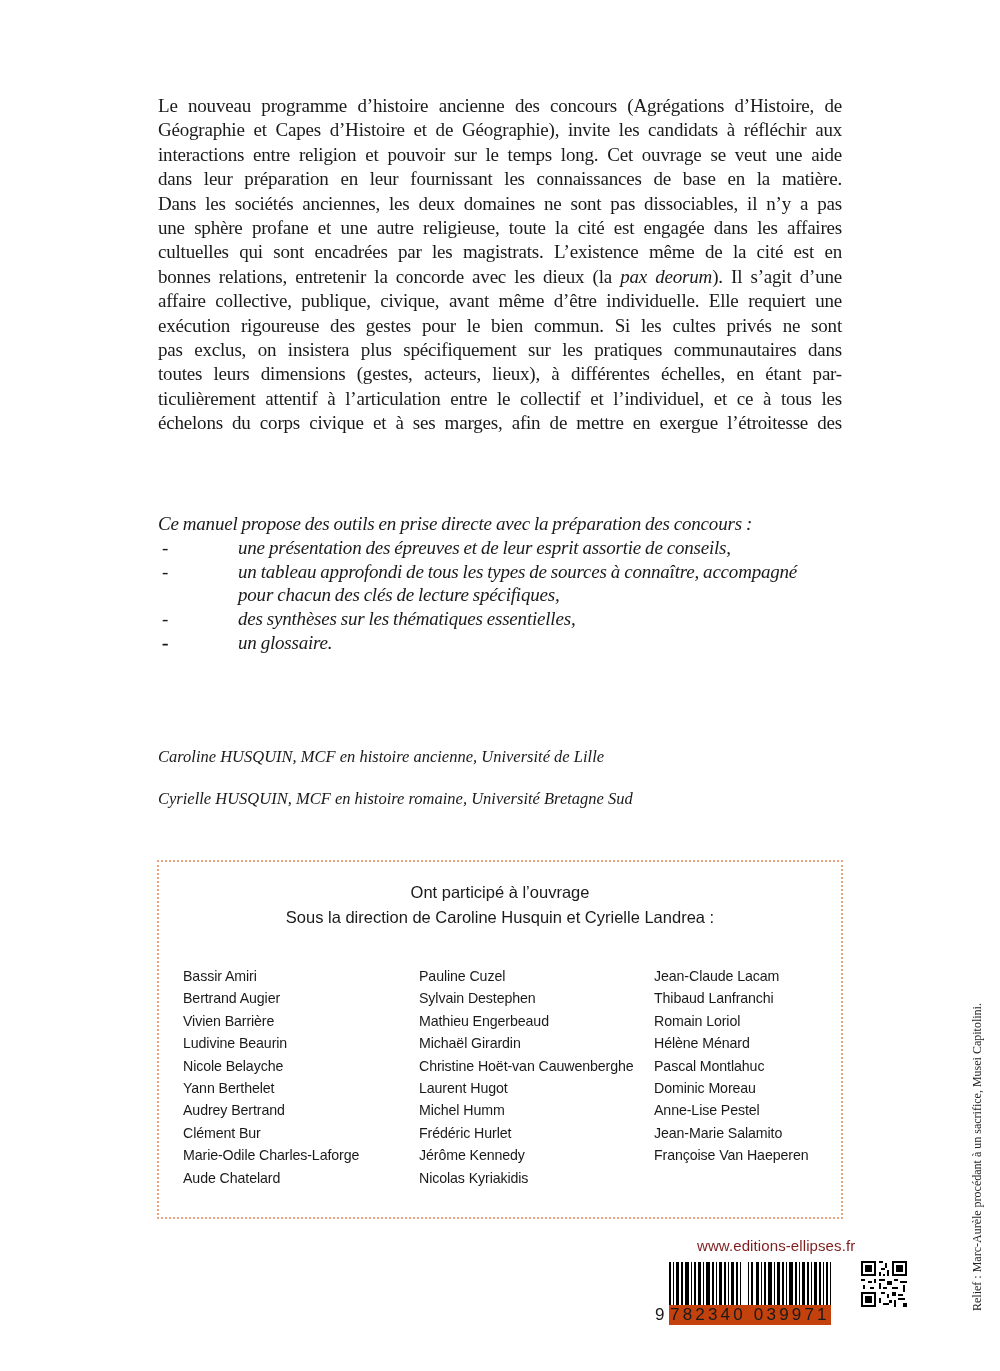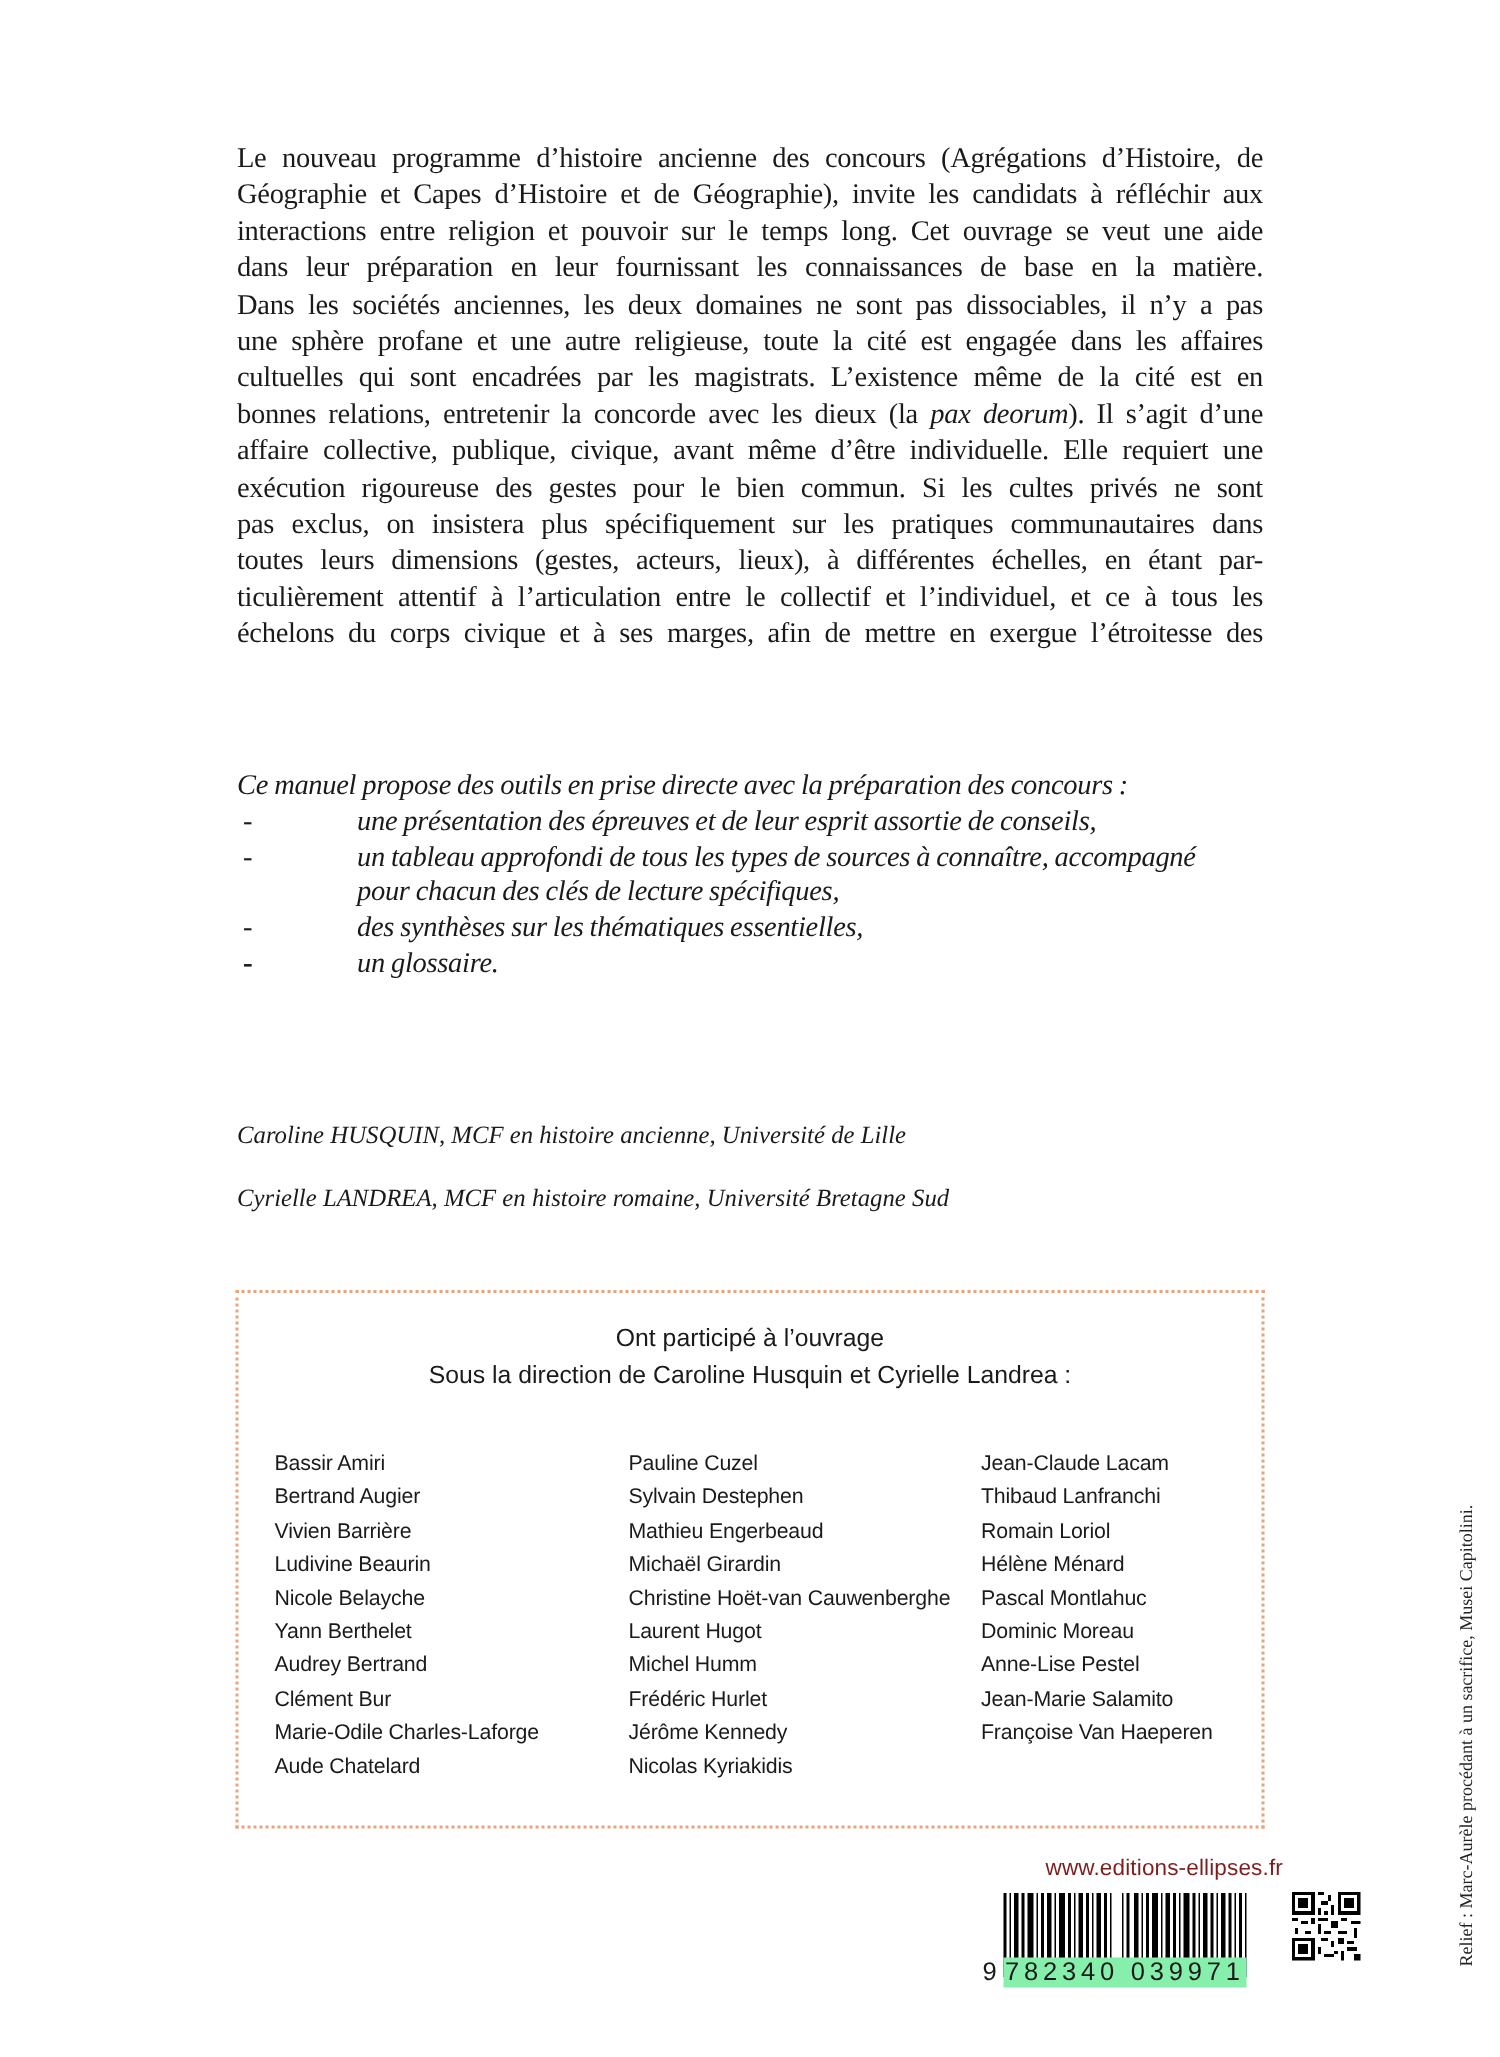--- a/index.html
+++ b/index.html
@@ -128,21 +128,21 @@
       font-size: 17px;
       letter-spacing: 0;
     }
     .barcode .digits {
       position: absolute;
       left: 14px;
       top: 43px;
       font-family: "Liberation Sans", "DejaVu Sans", sans-serif;
       font-size: 17px;
       letter-spacing: 3.2px;
-      background: #86efac;
+      background: #c2410c;
       padding: 0 1px;
     }
     .qr {
       position: absolute;
       left: 861px;
       top: 1261px;
       width: 46px;
       height: 46px;
     }
     .credit {
@@ -186,21 +186,21 @@
       <li><span class="dash">-</span><span>une présentation des épreuves et de leur esprit assortie de conseils,</span></li>
       <li><span class="dash">-</span><span>un tableau approfondi de tous les types de sources à connaître, accompagné</span><br><span>pour chacun des clés de lecture spécifiques,</span></li>
       <li><span class="dash">-</span><span>des synthèses sur les thématiques essentielles,</span></li>
       <li><span class="dash">-</span></li>
       <li><span class="dash">-</span><span>un glossaire.</span></li>
     </ul>
   </div>
 
   <div class="authors">
     <span class="author">Caroline HUSQUIN, MCF en histoire ancienne, Université de Lille</span>
-    <span class="author">Cyrielle LANDREA, MCF en histoire romaine, Université Bretagne Sud</span>
+    <span class="author">Cyrielle HUSQUIN, MCF en histoire romaine, Université Bretagne Sud</span>
   </div>
 
   <div class="contributors-box">
     <div class="heading">
       <span>Ont participé à l’ouvrage</span>
       <span>Sous la direction de Caroline Husquin et Cyrielle Landrea :</span>
     </div>
     <div class="columns">
       <div class="col c1">
         <span>Bassir Amiri</span>

